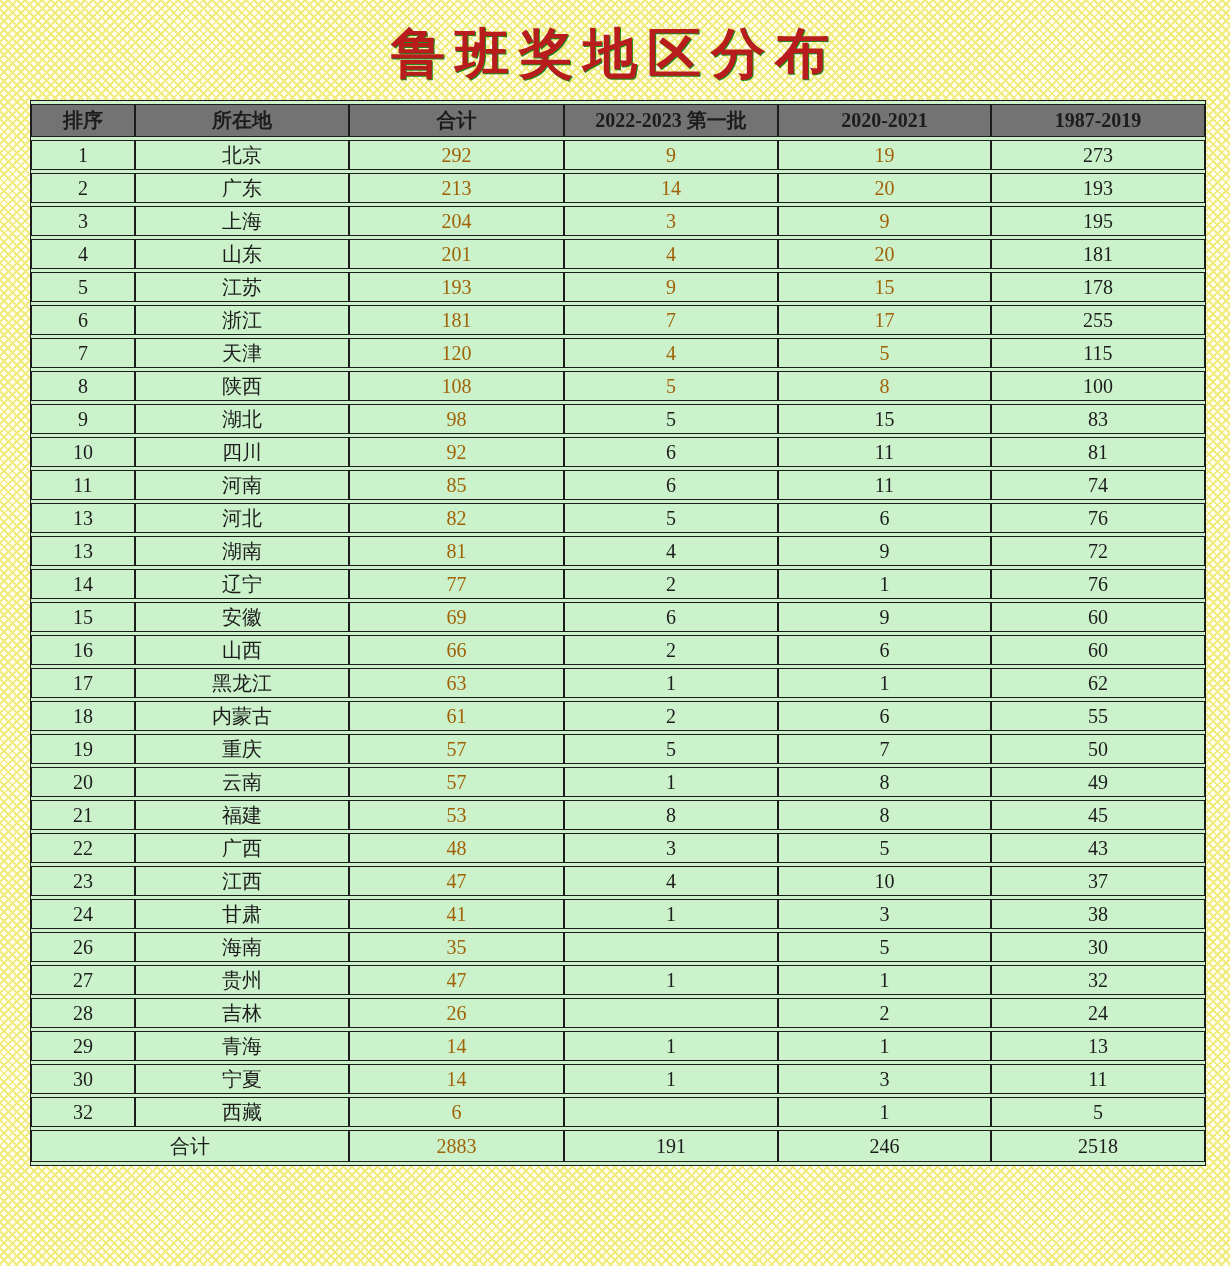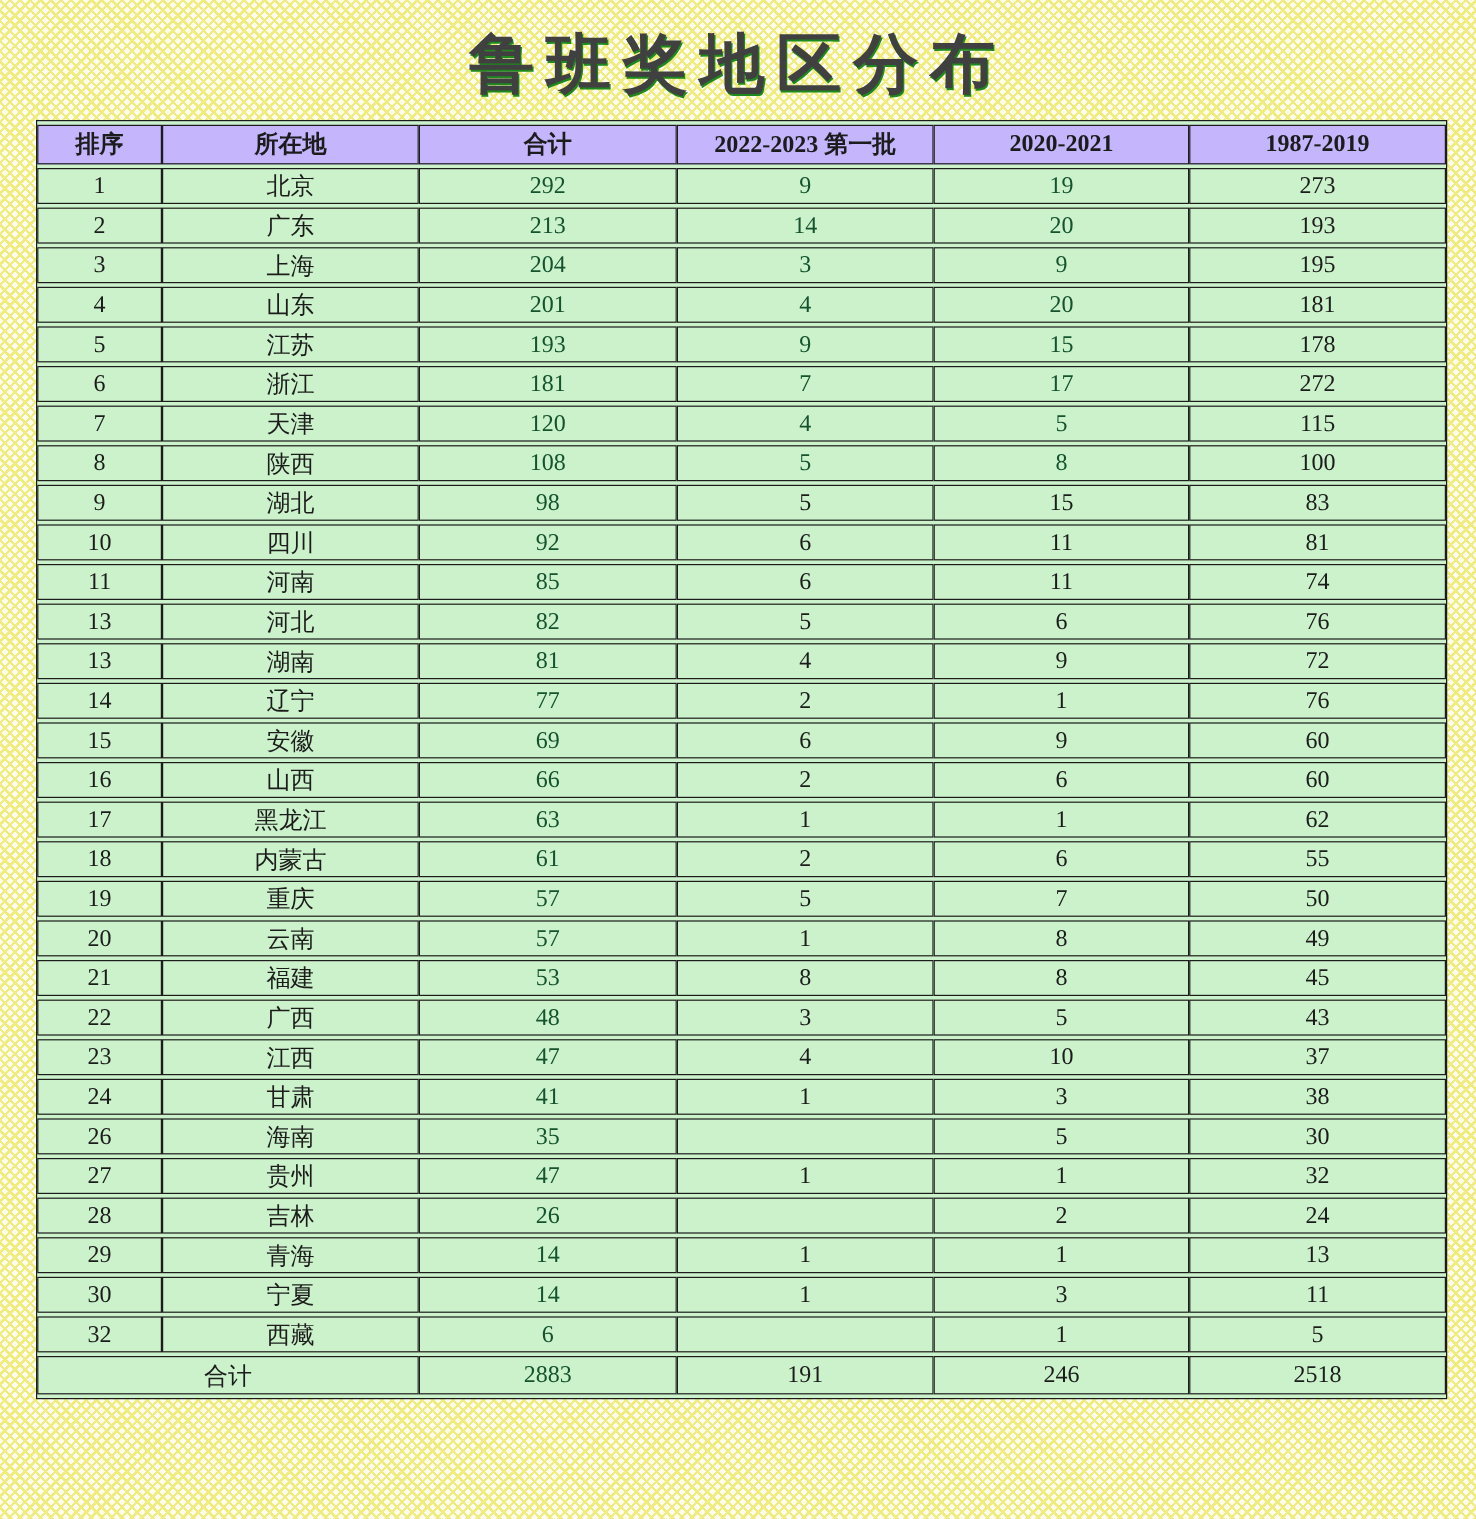--- a/index.html
+++ b/index.html
@@ -18,21 +18,21 @@
   }
   .page-title {
     margin: 0;
     padding-top: 16px;
     height: 84px;
     line-height: 76px;
     text-align: center;
     font-size: 54px;
     font-weight: bold;
     letter-spacing: 10px;
-    color: #404040;
+    color: #b91c1c;
     text-shadow: 1px 1px 0 #1e8a1e;
     font-family: "DejaVu Sans", "Liberation Sans", sans-serif;
   }
   table.award-table {
     margin-left: 30px;
     width: 1174px;
     table-layout: fixed;
     border-collapse: separate;
     border-spacing: 0 3px;
     background: #cbf2cb;
@@ -45,29 +45,29 @@
     text-align: center;
     vertical-align: middle;
     font-size: 20px;
     height: 28px;
     background: #cbf2cb;
     color: #1c1c1c;
     overflow: hidden;
     white-space: nowrap;
   }
   table.award-table thead th {
-    background: #c4b5fd;
+    background: #737373;
     font-weight: bold;
     height: 31px;
   }
   table.award-table .total-row td {
     height: 30px;
   }
   table.award-table td.blue {
-    color: #14532d;
+    color: #a16207;
   }
   col.c-rank  { width: 104px; }
   col.c-place { width: 214px; }
   col.c-total { width: 215px; }
   col.c-b1    { width: 214px; }
   col.c-b2    { width: 213px; }
   col.c-b3    { width: 214px; }
 </style>
 </head>
 <body>
@@ -133,21 +133,21 @@
         <td class="blue">9</td>
         <td class="blue">15</td>
         <td>178</td>
       </tr>
       <tr>
         <td>6</td>
         <td>浙江</td>
         <td class="blue">181</td>
         <td class="blue">7</td>
         <td class="blue">17</td>
-        <td>272</td>
+        <td>255</td>
       </tr>
       <tr>
         <td>7</td>
         <td>天津</td>
         <td class="blue">120</td>
         <td class="blue">4</td>
         <td class="blue">5</td>
         <td>115</td>
       </tr>
       <tr>

